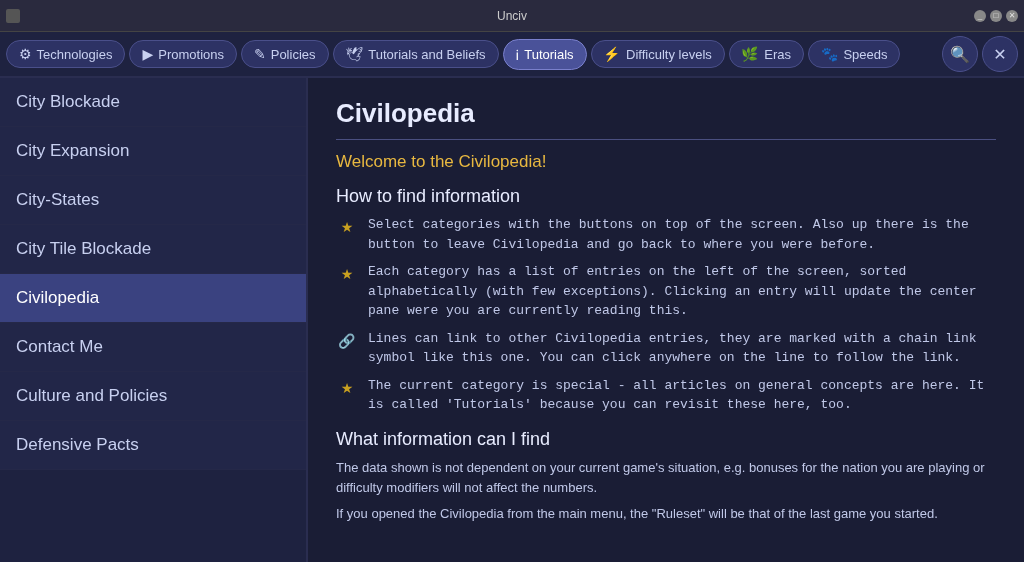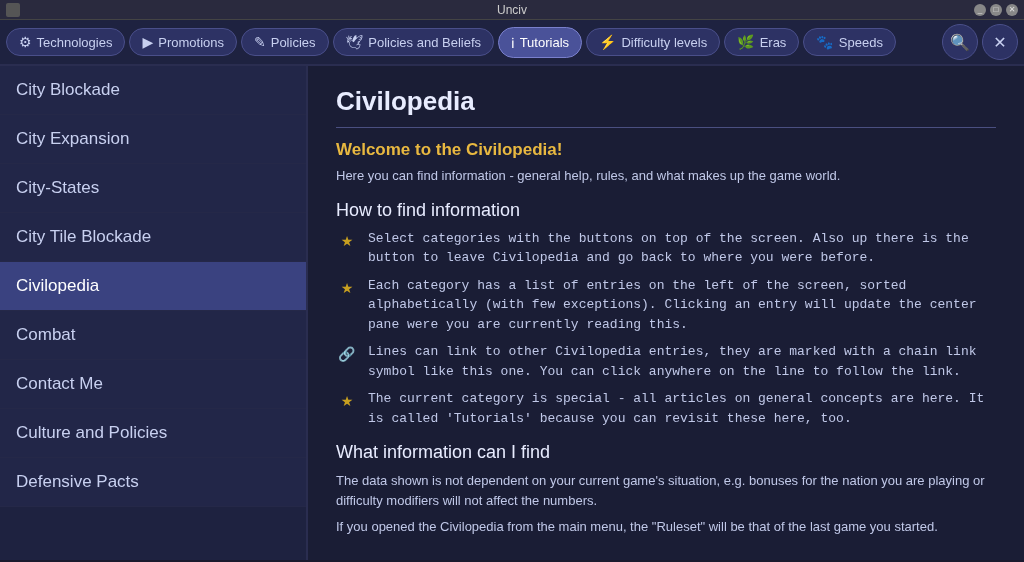--- a/index.html
+++ b/index.html
@@ -8,21 +8,21 @@
       height: 562px;
       background: #1a1a2e;
       font-family: 'Segoe UI', Arial, sans-serif;
       overflow: hidden;
       color: #e0e0e0;
     }
 
     
     #titlebar {
       background: #2a2a3e;
-      height: 20px;
+      height: 32px;
       display: flex;
       align-items: center;
       justify-content: center;
       position: relative;
       border-bottom: 1px solid #444;
     }
     #titlebar .title {
       font-size: 12px;
       color: #ccc;
     }
@@ -145,21 +145,21 @@
       color: #e8ecff;
       font-weight: bold;
       margin-bottom: 8px;
       padding-bottom: 10px;
       border-bottom: 1px solid #4a4f80;
     }
 
     .section-heading-gold {
       font-size: 17px;
       color: #e8b840;
-      font-weight: bold;
+      font-weight: normal;
       margin: 12px 0 6px 0;
     }
 
     .intro-text {
       font-size: 13px;
       color: #c0c8e8;
       line-height: 1.5;
       margin-bottom: 8px;
     }
 
@@ -224,21 +224,21 @@
   <button class="nav-btn">
     <span class="icon">▶</span>
     <span>Promotions</span>
   </button>
   <button class="nav-btn">
     <span class="icon">✎</span>
     <span>Policies</span>
   </button>
   <button class="nav-btn">
     <span class="icon">🕊</span>
-    <span>Policies and Beliefs</span>
+    <span>Tutorials and Beliefs</span>
   </button>
   <button class="nav-btn active">
     <span class="icon">ℹ</span>
     <span>Tutorials</span>
   </button>
   <button class="nav-btn">
     <span class="icon">⚡</span>
     <span>Difficulty levels</span>
   </button>
   <button class="nav-btn">
@@ -270,38 +270,34 @@
     <div class="sidebar-item">
       <span>City-States</span>
     </div>
     <div class="sidebar-item">
       <span>City Tile Blockade</span>
     </div>
     <div class="sidebar-item active">
       <span>Civilopedia</span>
     </div>
     <div class="sidebar-item">
-      <span>Combat</span>
-    </div>
-    <div class="sidebar-item">
       <span>Contact Me</span>
     </div>
     <div class="sidebar-item">
       <span>Culture and Policies</span>
     </div>
     <div class="sidebar-item">
       <span>Defensive Pacts</span>
     </div>
   </div>
 
   <div id="content">
     <h1 class="content-title">Civilopedia</h1>
 
     <div class="section-heading-gold">Welcome to the Civilopedia!</div>
-    <p class="intro-text">Here you can find information - general help, rules, and what makes up the game world.</p>
 
     <div class="section-heading">How to find information</div>
 
     <div class="bullet-item">
       <span class="bullet-icon bullet-star">★</span>
       <span class="bullet-text">Select categories with the buttons on top of the screen. Also up there is the button to leave Civilopedia and go back to where you were before.</span>
     </div>
     <div class="bullet-item">
       <span class="bullet-icon bullet-star">★</span>
       <span class="bullet-text">Each category has a list of entries on the left of the screen, sorted alphabetically (with few exceptions). Clicking an entry will update the center pane were you are currently reading this.</span>

